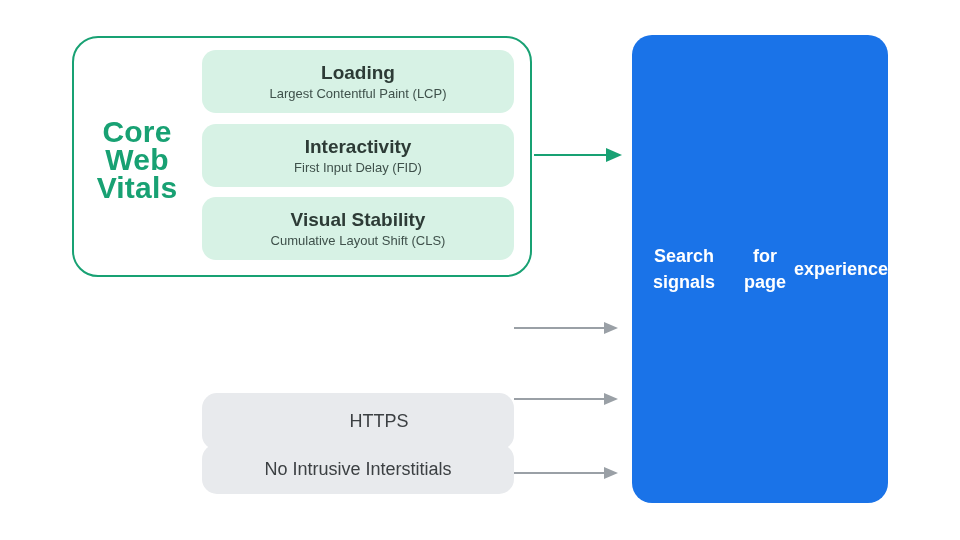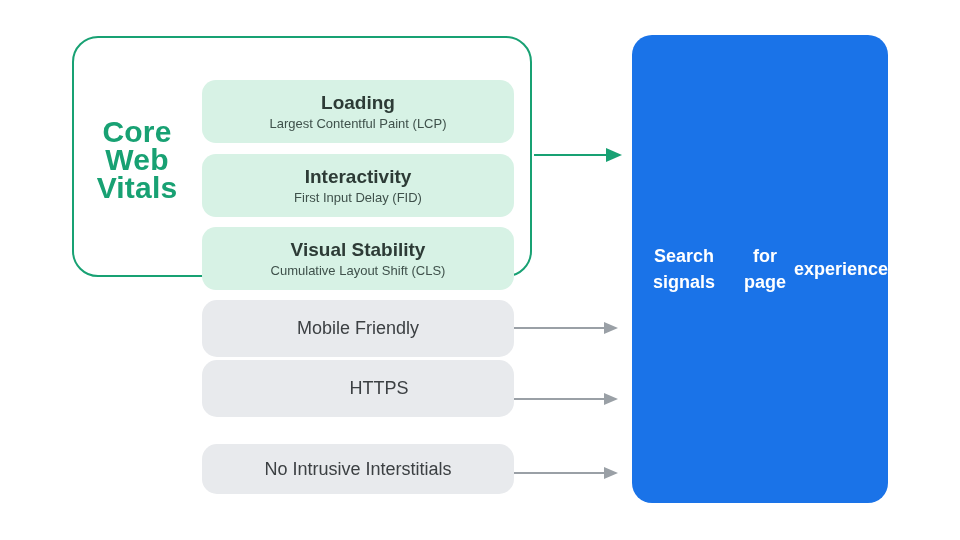--- a/index.html
+++ b/index.html
@@ -28,37 +28,36 @@
     text-align:center;color:var(--teal,#18A173);
     font-size:30px;font-weight:700;line-height:28px;letter-spacing:0.2px;
   }
 
   
   .vital-box{
     position:absolute;left:202px;width:312px;height:63px;
     background:var(--mint,#D7F2E5);border-radius:14px;
     display:flex;flex-direction:column;align-items:center;justify-content:center;
     text-align:right;
-    margin-top:30px;
   }
   .vital-box.v0{top:50px;}
   .vital-box.v1{top:124px;}
   .vital-box.v2{top:197px;}
   .vital-title{font-size:19px;font-weight:600;color:var(--title-text,#2D3B36);line-height:23px;}
   .vital-subtitle{font-size:13px;font-weight:400;color:var(--subtitle-text,#3F514B);line-height:16px;margin-top:2px;}
 
   
   .signal-box{
     position:absolute;left:202px;width:312px;height:57px;
     background:var(--gray-box,#E8EAED);border-radius:15px;
     display:flex;align-items:center;justify-content:center;text-align:center;
     font-size:18px;font-weight:400;color:var(--gray-text,#3C4043);
   }
   .signal-box.s0{top:300px;}
-  .signal-box.s1{top:360px;padding-left:42px;}
+  .signal-box.s1{top:393px;padding-left:42px;}
   .signal-box.s2{top:444px;height:50px;}
 
   
   .result-box{
     position:absolute;left:632px;top:35px;width:256px;height:468px;
     background:var(--blue,#1A73E8);border-radius:20px;
     display:flex;flex-direction:row;align-items:center;justify-content:center;
     text-align:center;color:var(--white,#fff);
     font-size:18px;font-weight:700;line-height:26px;
   }
@@ -90,23 +89,20 @@
   </div>
   <div class="vital-box v1">
     <div class="vital-title">Interactivity</div>
     <div class="vital-subtitle">First Input Delay (FID)</div>
   </div>
   <div class="vital-box v2">
     <div class="vital-title">Visual Stability</div>
     <div class="vital-subtitle">Cumulative Layout Shift (CLS)</div>
   </div>
 
-  <div class="signal-box s0">
-    <span>Mobile Friendly</span>
-  </div>
   <div class="signal-box s1">
     <span>HTTPS</span>
   </div>
   <div class="signal-box s2">
     <span>No Intrusive Interstitials</span>
   </div>
 
   <div class="arrow-line teal" style="left:534px;top:154px;width:74px;"></div>
   <div class="arrow-head teal" style="left:606px;top:148px;"></div>
 

